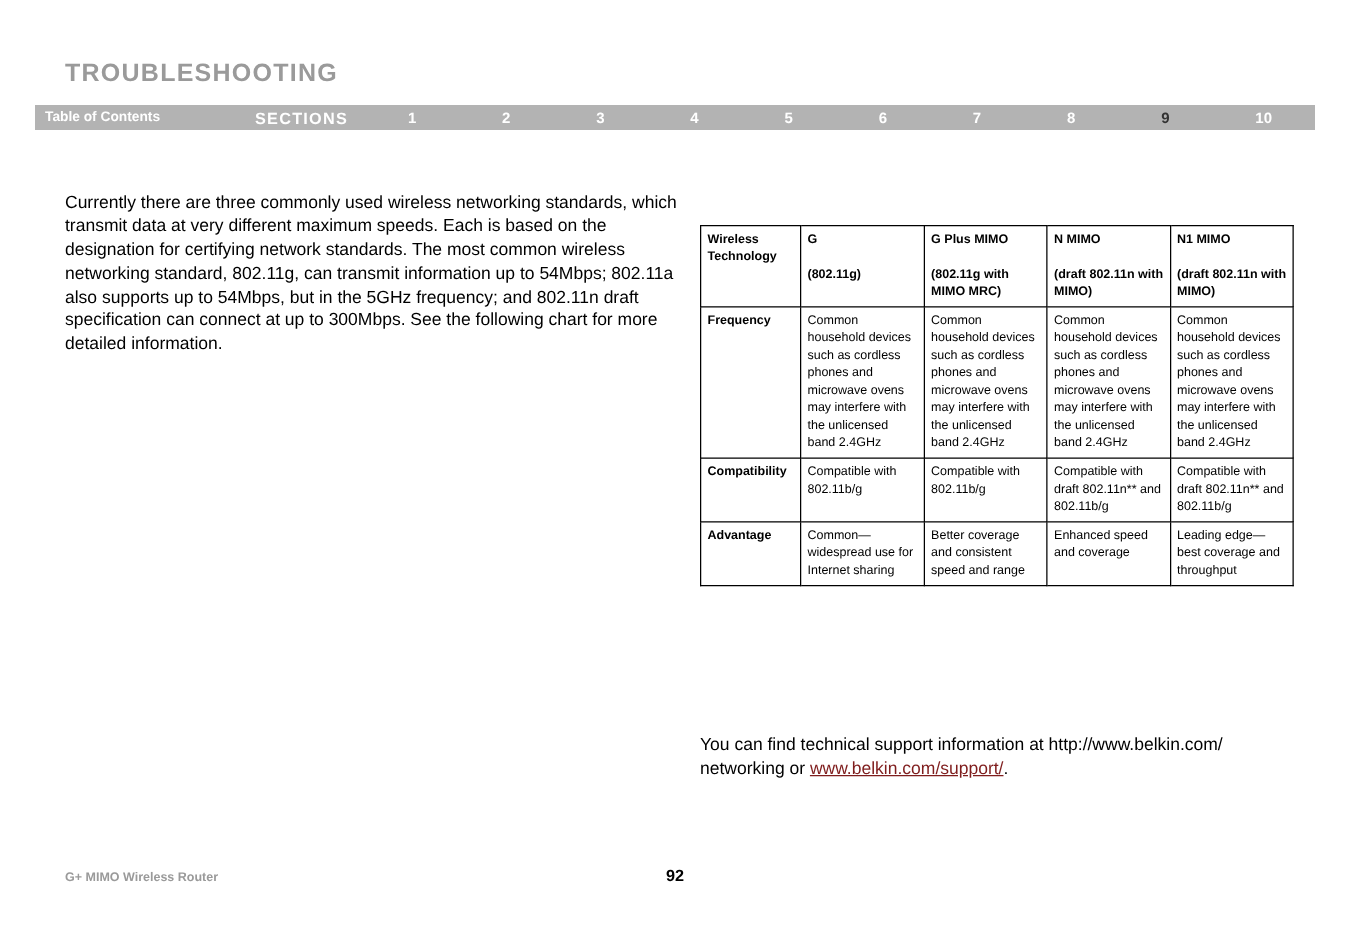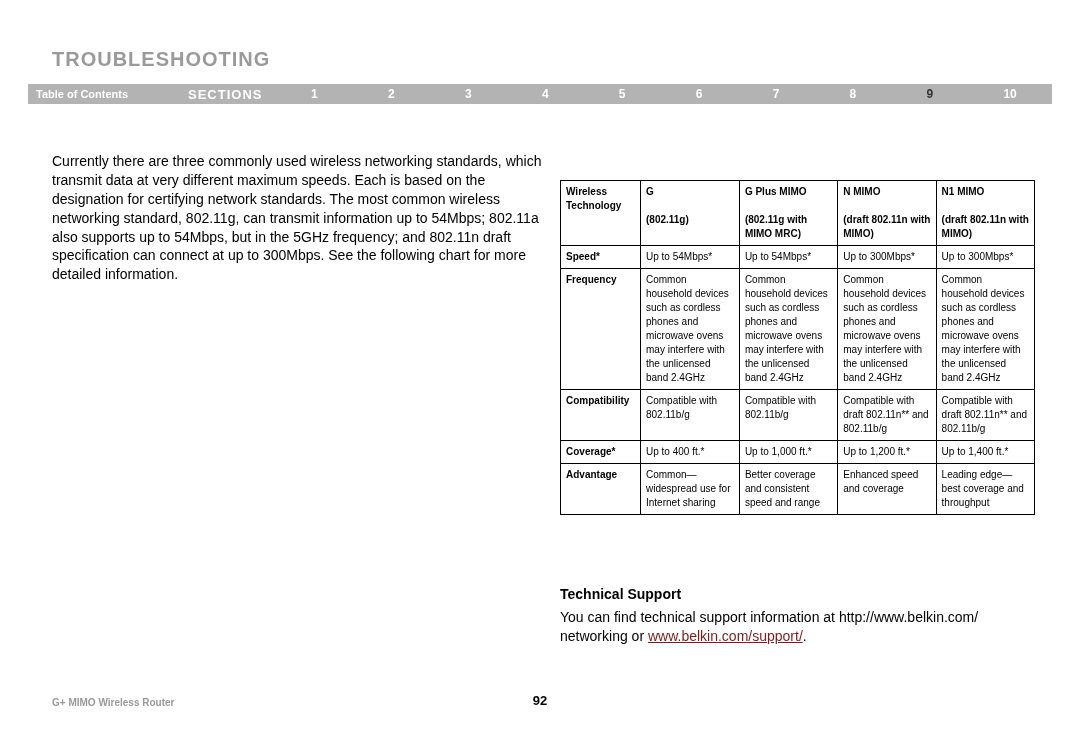--- a/index.html
+++ b/index.html
@@ -26,21 +26,21 @@
     left: 28px;
     right: 28px;
     height: 20px;
     background: #b3b3b3;
     display: flex;
     align-items: center;
     color: #fff;
     font-size: 11px;
     font-weight: bold;
   }
-  .nav-toc { padding-left: 8px; width: 160px; }
+  .nav-toc { padding-left: 8px; width: 176px; }
   .nav-sections { width: 88px; font-size: 13px; letter-spacing: 1px; }
   .nav-links { display: flex; flex: 1; justify-content: space-around; }
   .nav-link { color: #fff; font-size: 12px; font-weight: bold; padding: 0 4px; }
   .nav-link.active { color: #333; }
 
   .left-col {
     position: absolute;
     top: 152px;
     left: 52px;
     width: 490px;
@@ -153,60 +153,45 @@
       <td>
         <strong>N MIMO</strong><br><br>
         <strong>(draft 802.11n with  MIMO)</strong>
       </td>
       <td>
         <strong>N1 MIMO</strong><br><br>
         <strong>(draft 802.11n with  MIMO)</strong>
       </td>
     </tr>
     <tr>
-      <td class="row-head">Speed*</td>
-      <td>Up to 54Mbps*</td>
-      <td>Up to 54Mbps*</td>
-      <td>Up to 300Mbps*</td>
-      <td>Up to 300Mbps*</td>
-    </tr>
-    <tr>
       <td class="row-head">Frequency</td>
       <td>Common household devices such as cordless phones and microwave ovens may interfere with the unlicensed band 2.4GHz</td>
       <td>Common household devices such as cordless phones and microwave ovens may interfere with the unlicensed band 2.4GHz</td>
       <td>Common household devices such as cordless phones and microwave ovens may interfere with the unlicensed band 2.4GHz</td>
       <td>Common household devices such as cordless phones and microwave ovens may interfere with the unlicensed band 2.4GHz</td>
     </tr>
     <tr>
       <td class="row-head">Compatibility</td>
       <td>Compatible with 802.11b/g</td>
       <td>Compatible with 802.11b/g</td>
       <td>Compatible with draft 802.11n** and 802.11b/g</td>
       <td>Compatible with draft 802.11n** and 802.11b/g</td>
     </tr>
     <tr>
-      <td class="row-head">Coverage*</td>
-      <td>Up to 400 ft.*</td>
-      <td>Up to 1,000 ft.*</td>
-      <td>Up to 1,200 ft.*</td>
-      <td>Up to 1,400 ft.*</td>
-    </tr>
-    <tr>
       <td class="row-head">Advantage</td>
       <td>Common—widespread use for Internet sharing</td>
       <td>Better coverage and consistent speed and range</td>
       <td>Enhanced speed and coverage</td>
       <td>Leading edge—best coverage and throughput</td>
     </tr>
   </tbody>
     </table>
 </div>
 
 <div class="tech-support">
-  <div class="heading">Technical Support</div>
   <div class="para">
     <span>You can find technical support information at http://www.belkin.com/</span>
     <span>networking or </span><span class="link">www.belkin.com/support/</span><span>.</span>
   </div>
 </div>
 
 <div class="footer-left">G+ MIMO Wireless Router</div>
 <div class="footer-page">92</div>
 
 </body></html>

